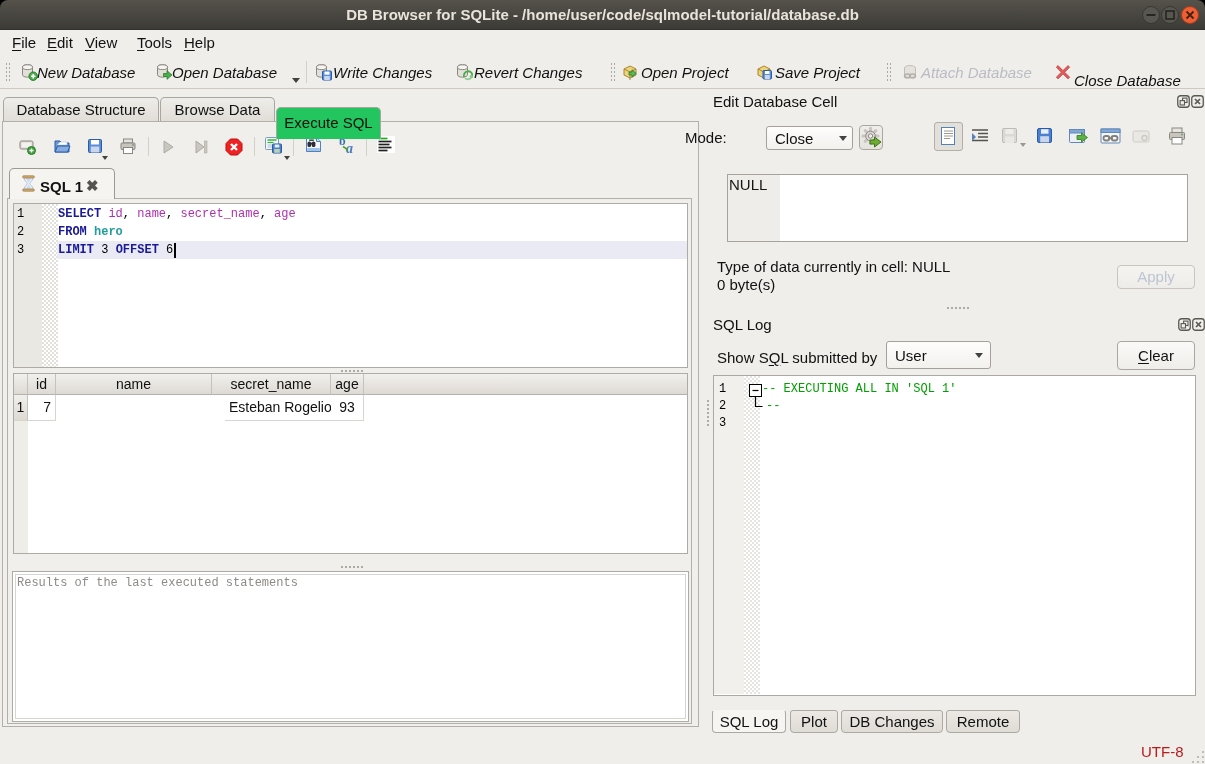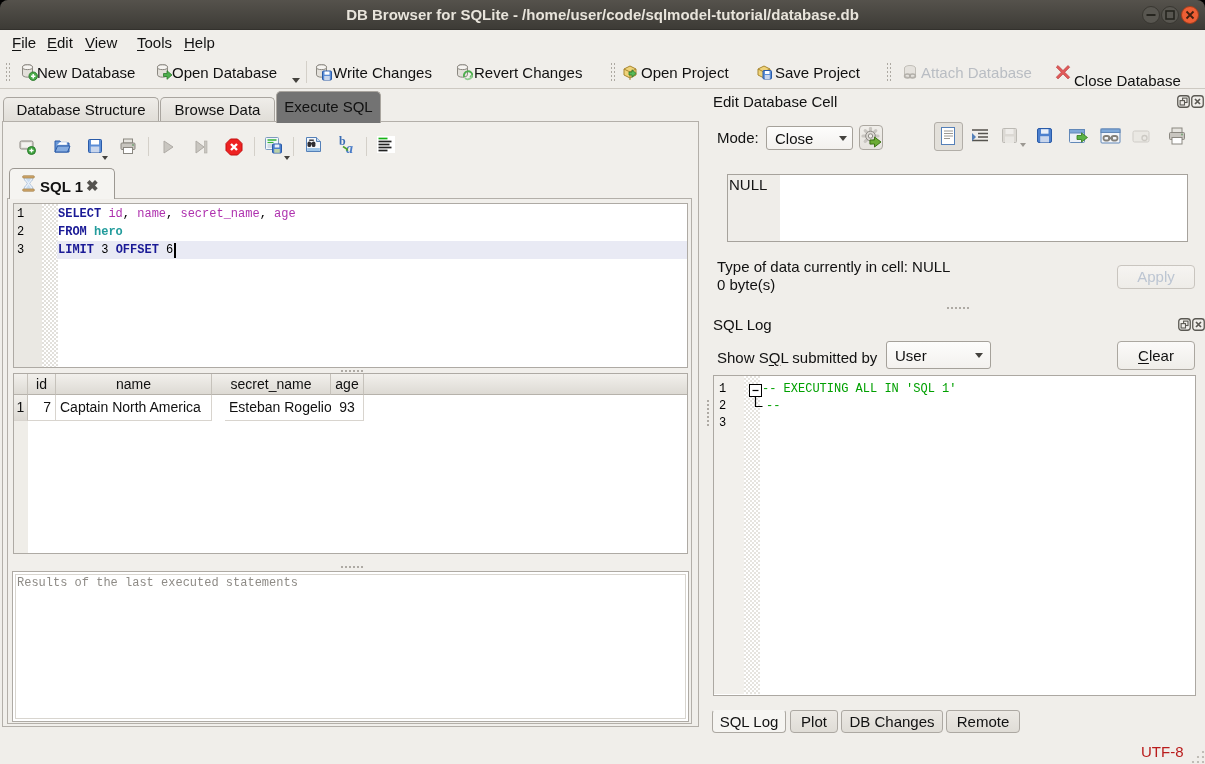--- a/index.html
+++ b/index.html
@@ -15,21 +15,21 @@
     color:#E8E4DB; font-size:15px; font-weight:bold; letter-spacing:0; }
   .winbtn { position:absolute; top:6px; width:18px; height:18px; border-radius:50%; }
   .winbtn svg { position:absolute; top:0; left:0; }
   
   #menubar { position:absolute; top:30px; left:0; width:1205px; height:22px; background:#F0EEEA; }
   .menuitem { position:absolute; top:4px; font-size:15px; color:#111; }
   .menuitem u { text-decoration:underline; text-underline-offset:2px; }
   
   #toolbar { position:absolute; top:52px; left:0; width:1205px; height:37px; background:#F0EEEA;
     border-bottom:1px solid #CDC9C2; }
-  .tbtext { position:absolute; top:12px; font-size:15px; color:#111; white-space:nowrap; }
+  .tbtext { position:absolute; top:12px; font-size:15px; color:#111; white-space:nowrap;font-style:italic; }
   .tbtext.dis { color:#B9BDC3; }
   .grip { position:absolute; top:10px; width:6px; height:20px;
     background-image:radial-gradient(circle, #ADA9A2 0.9px, transparent 1.05px);
     background-size:3px 4px; }
   .tbsep { position:absolute; top:9px; width:1px; height:22px; background:#D4D0C9; }
   .tbicon { position:absolute; top:12px; }
   
   .tab { position:absolute; font-size:15px; color:#111; text-align:center;
     border:1px solid #A9A59F; border-bottom:none; border-radius:5px 5px 0 0;
     background:linear-gradient(#EFEDE9,#E0DDD7); }
@@ -193,21 +193,21 @@
     </svg>
     <span class="tbtext dis" style="left:921px;">Attach Database</span>
     <svg class="tbicon" style="left:1055px;" width="16" height="16">
       <path d="M3 1.5 L8 6.5 L13 1.5 L14.7 3.2 L9.7 8.2 L14.7 13.2 L13 14.9 L8 9.9 L3 14.9 L1.3 13.2 L6.3 8.2 L1.3 3.2 Z" fill="#E25A5A" stroke="#B03030" stroke-width="0.6"></path>
     </svg>
     <span class="tbtext" style="left:1074px;margin-top:8px;">Close Database</span>
   </div>
 
   <div class="tab" style="left:3px; top:97px; width:156px; height:25px; line-height:24px;">Database Structure</div>
   <div class="tab" style="left:160px; top:97px; width:115px; height:25px; line-height:24px;">Browse Data</div>
-  <div class="tab active" style="left:276px; top:91px; width:105px; height:32px; line-height:30px; z-index:2; background:#737373;">Execute SQL</div>
+  <div class="tab active" style="left:276px; top:107px; width:105px; height:32px; line-height:30px; z-index:2; background:#22c55e;">Execute SQL</div>
   <div id="pane"></div>
 
   <div id="sqltoolbar">
     <svg class="abs" style="left:19px; top:138px;" width="17" height="17">
       <rect x="1" y="3" width="13" height="8" rx="1.5" fill="#DCD9D3" stroke="#8A8780"></rect>
       <rect x="2.5" y="4.5" width="10" height="5" fill="#F4F2EF"></rect>
       <circle cx="12.5" cy="12.5" r="4" fill="#3FA43F" stroke="#2C7A2C"></circle>
       <path d="M12.5 10.4 v4.2 M10.4 12.5 h4.2" stroke="#fff" stroke-width="1.3"></path>
     </svg>
     <svg class="abs" style="left:54px; top:138px;" width="17" height="17">
@@ -310,42 +310,41 @@
   <div id="grid">
     <div class="vstrip" style="position:absolute; left:0; top:21px; width:14px; height:158px; background:#EFEDE8;"></div>
     <div class="hcell" style="left:0; width:14px;"></div>
     <div class="hcell" style="left:14px; width:28px;">id</div>
     <div class="hcell" style="left:42px; width:156px;">name</div>
     <div class="hcell" style="left:198px; width:119px;">secret_name</div>
     <div class="hcell" style="left:317px; width:33px;">age</div>
     <div class="hcell" style="left:350px; width:323px; border-right:none;"></div>
     <div class="dcell" style="left:0; width:14px; background:linear-gradient(#F2F0EC,#DDDAD4); text-align:center; border-right-color:#C6C2BB;">1</div>
     <div class="dcell" style="left:14px; width:28px; text-align:right; padding-right:4px;">7</div>
-    <div class="dcell" style="left:42px; width:156px; padding-left:4px;">Captain North America</div>
     <div class="dcell" style="left:211px; width:119px; padding-left:4px;">Esteban Rogelios</div>
     <div class="dcell" style="left:317px; width:33px; text-align:center;">93</div>
   </div>
   <div class="hsplit" style="left:340px; top:565px;"></div>
 
   <div id="resmsg">
     <div>Results of the last executed statements</div>
   </div>
   <div class="vsplit" style="left:706px; top:399px;"></div>
 
   <div class="docktitle" style="left:713px; top:93px;">Edit Database Cell</div>
   <div class="dockbtn" style="left:1177px; top:94px;"><svg width="13" height="13">
       <rect x="0.75" y="0.75" width="11.5" height="11.5" rx="2.8" fill="none" stroke="#5A5852" stroke-width="1.3"></rect>
       <rect x="5.6" y="3.1" width="4.4" height="4.4" fill="none" stroke="#5A5852" stroke-width="1.1"></rect>
       <rect x="3.1" y="5.6" width="4.4" height="4.4" fill="#F0EEEA" stroke="#5A5852" stroke-width="1.1"></rect>
     </svg></div>
   <div class="dockbtn" style="left:1191px; top:94px;"><svg width="13" height="13">
       <rect x="0.75" y="0.75" width="11.5" height="11.5" rx="2.8" fill="none" stroke="#5A5852" stroke-width="1.3"></rect>
       <path d="M4 4 l5 5 M9 4 l-5 5" stroke="#5A5852" stroke-width="1.7"></path>
     </svg></div>
-  <div class="label14" style="left:717px; top:129px;">Mode:</div>
+  <div class="label14" style="left:685px; top:129px;">Mode:</div>
   <div class="combo" style="left:766px; top:126px; width:87px; height:24px;">
     <span style="top:3px;">Close</span>
     <div class="arr" style="left:72px; top:9px;"></div>
   </div>
   <div class="btn" style="left:859px; top:125px; width:24px; height:25px; background:linear-gradient(#F0EEEA,#E6E3DE);"></div>
 <svg class="abs" style="left:861px; top:127px;" width="22" height="22">
     <g transform="translate(9.5,9)">
       <g stroke="#C9C6C1" stroke-width="3.2" stroke-linecap="round">
         <path d="M0 -7.5 L0 -4"></path>
         <path d="M0 7.5 L0 4"></path>

